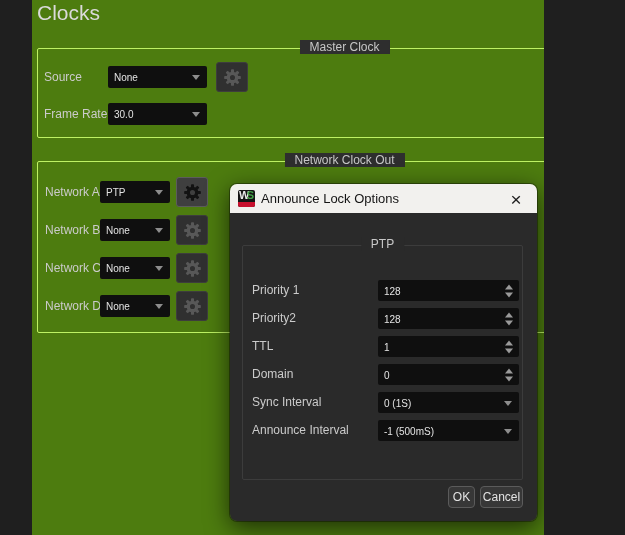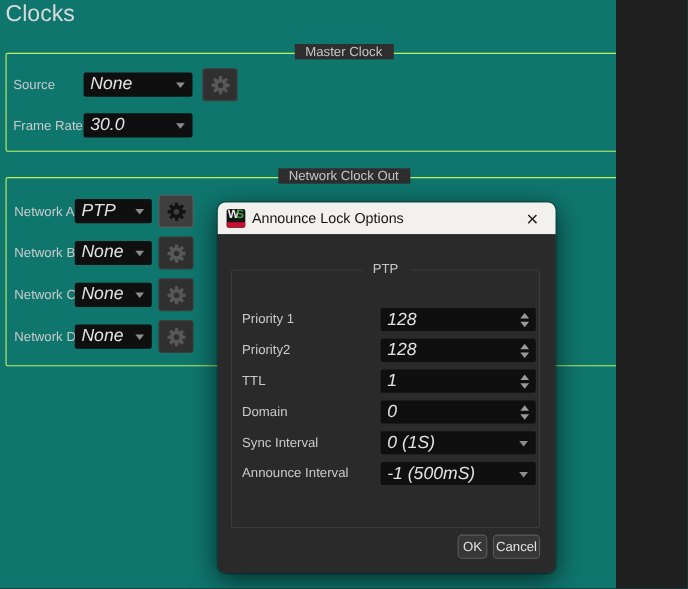--- a/index.html
+++ b/index.html
@@ -1,39 +1,40 @@
 <!DOCTYPE html>
 <html><head>
 <meta charset="utf-8">
 <style>
   html,body { margin:0; padding:0; background:#1f1f1f; }
   #stage {
-    position:relative; width:560px; height:535px;
-    background:#0f766e; overflow:hidden;
+    position:relative; width:512px; height:535px;
+    background:#4d7c0f; overflow:hidden;
     font-family:"Liberation Sans", sans-serif;
+    margin-left:32px;
     -webkit-font-smoothing:antialiased;
   }
   .page-title { position:absolute; left:5px; top:1px; font-size:21px; color:#dadada; }
 
   
   .groupbox { position:absolute; border:1px solid #bef264; border-radius:2px; }
   .gb-title {
     position:absolute; top:-9px; left:50%; transform:translateX(-50%);
     padding:0 10px; font-size:12px; color:#c7c7c7; white-space:nowrap;
     background:#2e2e2e;
   }
   #master-group  { left:5px;  top:48px;  width:613px; height:88px; }
   #network-group { left:5px;  top:161px; width:613px; height:170px; }
 
   .fieldlabel { position:absolute; font-size:12px; color:#cbcbcb; white-space:nowrap; }
 
   
   .dropdown, .spinbox {
     position:absolute; background:#0f0f0f; border-radius:2px;
-    color:#e3e3e3; font-size:16px; cursor:default;font-style:italic;
+    color:#e3e3e3; font-size:10px; cursor:default;
   }
   .dd-value, .spin-value {
     position:absolute; left:6px; top:50%; transform:translateY(-50%); white-space:nowrap;
   }
   .dd-arrow {
     position:absolute; right:7px; top:50%; margin-top:-2px; width:0; height:0;
     border-left:4px solid transparent; border-right:4px solid transparent;
     border-top:5px solid #8d8d8d;
   }
   .spin-arrows { position:absolute; right:6px; top:50%; transform:translateY(-50%); }

